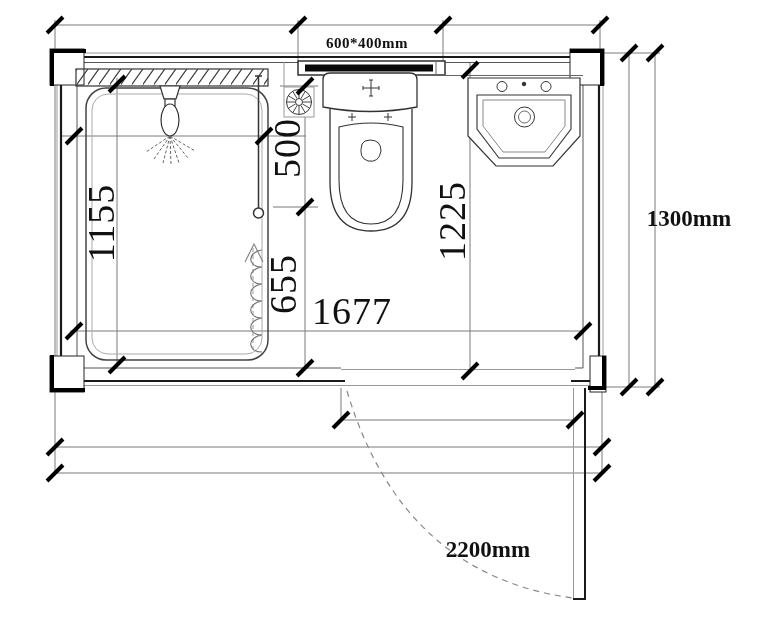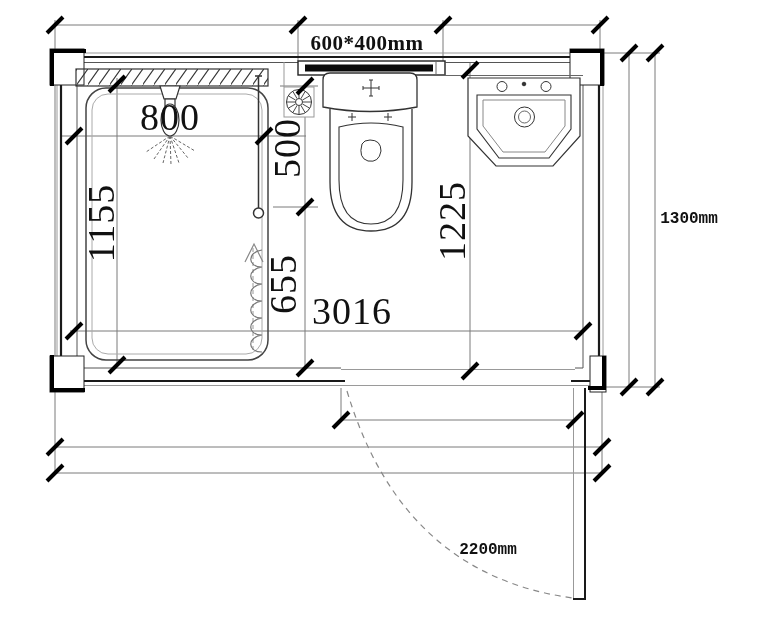--- a/index.html
+++ b/index.html
@@ -3,23 +3,23 @@
 <meta charset="utf-8">
 <style>
   html,body{margin:0;padding:0;background:#fff;}
   .canvas{position:relative;width:763px;height:621px;background:#ffffff;overflow:hidden;
           font-family:"Liberation Serif",serif;}
   .canvas svg{position:absolute;left:0;top:0;}
   .lbl{position:absolute;white-space:nowrap;color:#111;}
   .dim-num{font-family:"Liberation Serif",serif;font-size:38px;font-weight:400;
            letter-spacing:1px;transform:translate(-50%,-50%);}
   .rot{transform:translate(-50%,-50%) rotate(-90deg);}
-  .dim-win{font-family:"Liberation Serif",serif;font-size:21px;font-weight:bold;
+  .dim-win{font-family:"Liberation Serif",serif;font-size:15px;font-weight:bold;
            letter-spacing:0.5px;transform:translate(-50%,-50%);}
-  .dim-bold{font-family:Liberation Mono, monospace;font-size:16px;
+  .dim-bold{font-family:Liberation Serif, serif;font-size:23px;
             font-weight:bold;transform:translate(-50%,-50%);}
 </style>
 </head>
 <body>
 
 <div class="canvas">
 
   <svg width="763" height="621" viewBox="0 0 763 621">
     <defs>
       <pattern id="hatch" width="11" height="17" patternUnits="userSpaceOnUse">
@@ -130,29 +130,28 @@
                M66,339L82,323 M575,339L591,323
                M109,92L125,76 M109,373L125,357
                M297,94L313,78 M297,215L313,199 M297,376L313,360
                M462,78L478,62 M462,379L478,363
                M66,144L82,128 M256,144L272,128"></path>
     </g>
   </svg>
 
   <div class="lbl dim-win" style="left:367px;top:43px;">600*400mm</div>
 
-  <div class="lbl dim-num" style="left:170px;top:117px;">800</div>
 
   <div class="lbl dim-num rot" style="left:101px;top:223px;">1155</div>
 
   <div class="lbl dim-num rot" style="left:287px;top:148px;">500</div>
 
   <div class="lbl dim-num rot" style="left:283px;top:284px;">655</div>
 
-  <div class="lbl dim-num" style="left:352px;top:311px;">3016</div>
+  <div class="lbl dim-num" style="left:352px;top:311px;">1677</div>
 
   <div class="lbl dim-num rot" style="left:452px;top:221px;">1225</div>
 
   <div class="lbl dim-bold" style="left:689px;top:219px;">1300mm</div>
 
   <div class="lbl dim-bold" style="left:488px;top:550px;">2200mm</div>
 
 </div>
 
 </body></html>

